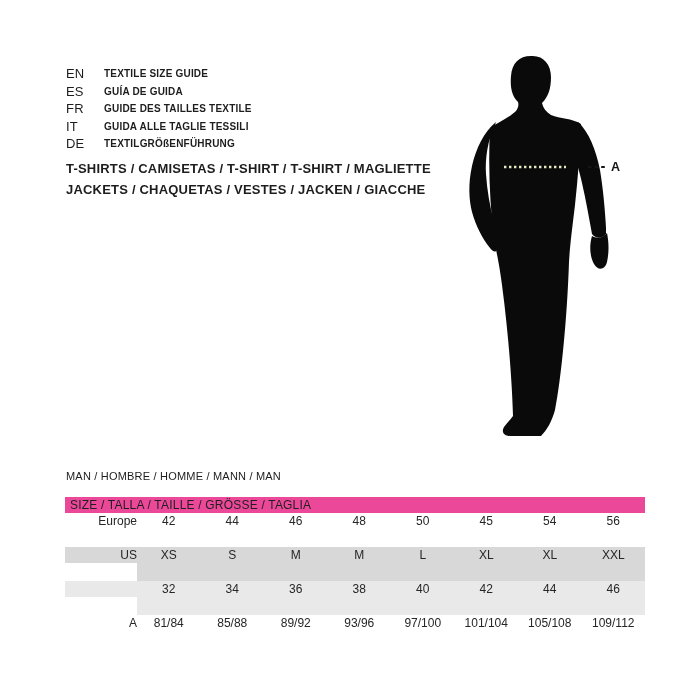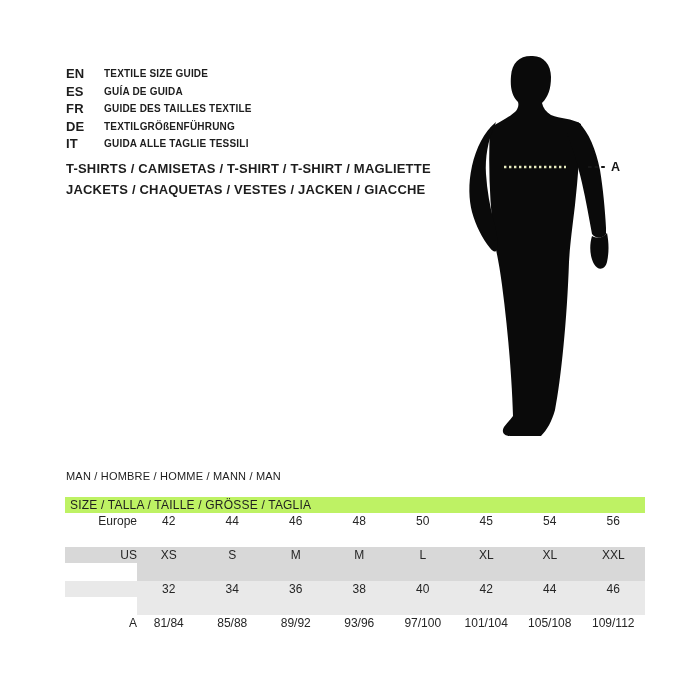--- a/index.html
+++ b/index.html
@@ -3,38 +3,38 @@
 <meta charset="utf-8">
 <style>
   html,body{margin:0;padding:0;background:#ffffff;}
   .sheet{
     position:relative;width:700px;height:700px;background:#ffffff;overflow:hidden;
     font-family:"Liberation Sans", sans-serif;color:#1d1d1d;
   }
   
   .lang-block{position:absolute;left:66px;top:65px;}
   .lang-row{display:flex;height:17.5px;line-height:17.5px;}
-  .lang-code{width:38px;font-size:13px;font-weight:bold;letter-spacing:.2px;}
+  .lang-code{width:38px;font-size:13px;font-weight:normal;letter-spacing:.2px;}
   .lang-text{font-size:10px;font-weight:bold;letter-spacing:.2px;white-space:nowrap;}
   
   .garment-block{position:absolute;left:66px;top:159px;}
   .garment-line{font-size:13px;font-weight:bold;letter-spacing:.2px;line-height:20.5px;white-space:nowrap;}
   
   .figure-svg{position:absolute;left:430px;top:40px;width:260px;height:420px;}
   .measure-a{position:absolute;left:611px;top:160px;font-size:12.5px;font-weight:bold;color:#141414;}
   
   .man-heading{position:absolute;left:66px;top:470px;font-size:11px;font-weight:normal;letter-spacing:.2px;white-space:nowrap;}
   
   .size-table{
     position:absolute;left:65px;top:497px;width:580px;
     display:grid;grid-template-columns:72px repeat(8,1fr);
     font-size:12px;color:#262626;
   }
   .st-header{
-    grid-column:1 / span 9;background:#bef264;height:16px;line-height:16px;
+    grid-column:1 / span 9;background:#ec4899;height:16px;line-height:16px;
     padding-left:5px;color:#1f1f1f;letter-spacing:.2px;white-space:nowrap;
   }
   .st-cell{height:34px;line-height:16px;text-align:center;}
   .st-label{height:16px;line-height:16px;text-align:right;padding-left:5px;}
   .rbg-white{background:#ffffff;}
   .rbg-gray1{background:#d8d8d8;}
   .rbg-gray2{background:#e9e9e9;}
   
   .footnote{position:absolute;left:66px;top:600px;font-size:12px;font-weight:bold;letter-spacing:.2px;white-space:nowrap;}
 </style>
@@ -50,26 +50,26 @@
     </div>
     <div class="lang-row">
       <span class="lang-code">ES</span>
       <span class="lang-text">GUÍA DE GUIDA</span>
     </div>
     <div class="lang-row">
       <span class="lang-code">FR</span>
       <span class="lang-text">GUIDE DES TAILLES TEXTILE</span>
     </div>
     <div class="lang-row">
+      <span class="lang-code">IT</span>
+      <span class="lang-text">GUIDA ALLE TAGLIE TESSILI</span>
+    </div>
+    <div class="lang-row">
       <span class="lang-code">DE</span>
       <span class="lang-text">TEXTILGRÖßENFÜHRUNG</span>
-    </div>
-    <div class="lang-row">
-      <span class="lang-code">IT</span>
-      <span class="lang-text">GUIDA ALLE TAGLIE TESSILI</span>
     </div>
   </div>
 
   <div class="garment-block">
     <div class="garment-line">T-SHIRTS / CAMISETAS / T-SHIRT / T-SHIRT / MAGLIETTE</div>
     <div class="garment-line">JACKETS / CHAQUETAS / VESTES / JACKEN / GIACCHE</div>
   </div>
 
   <svg class="figure-svg" viewBox="430 40 260 420" xmlns="http://www.w3.org/2000/svg">
 

